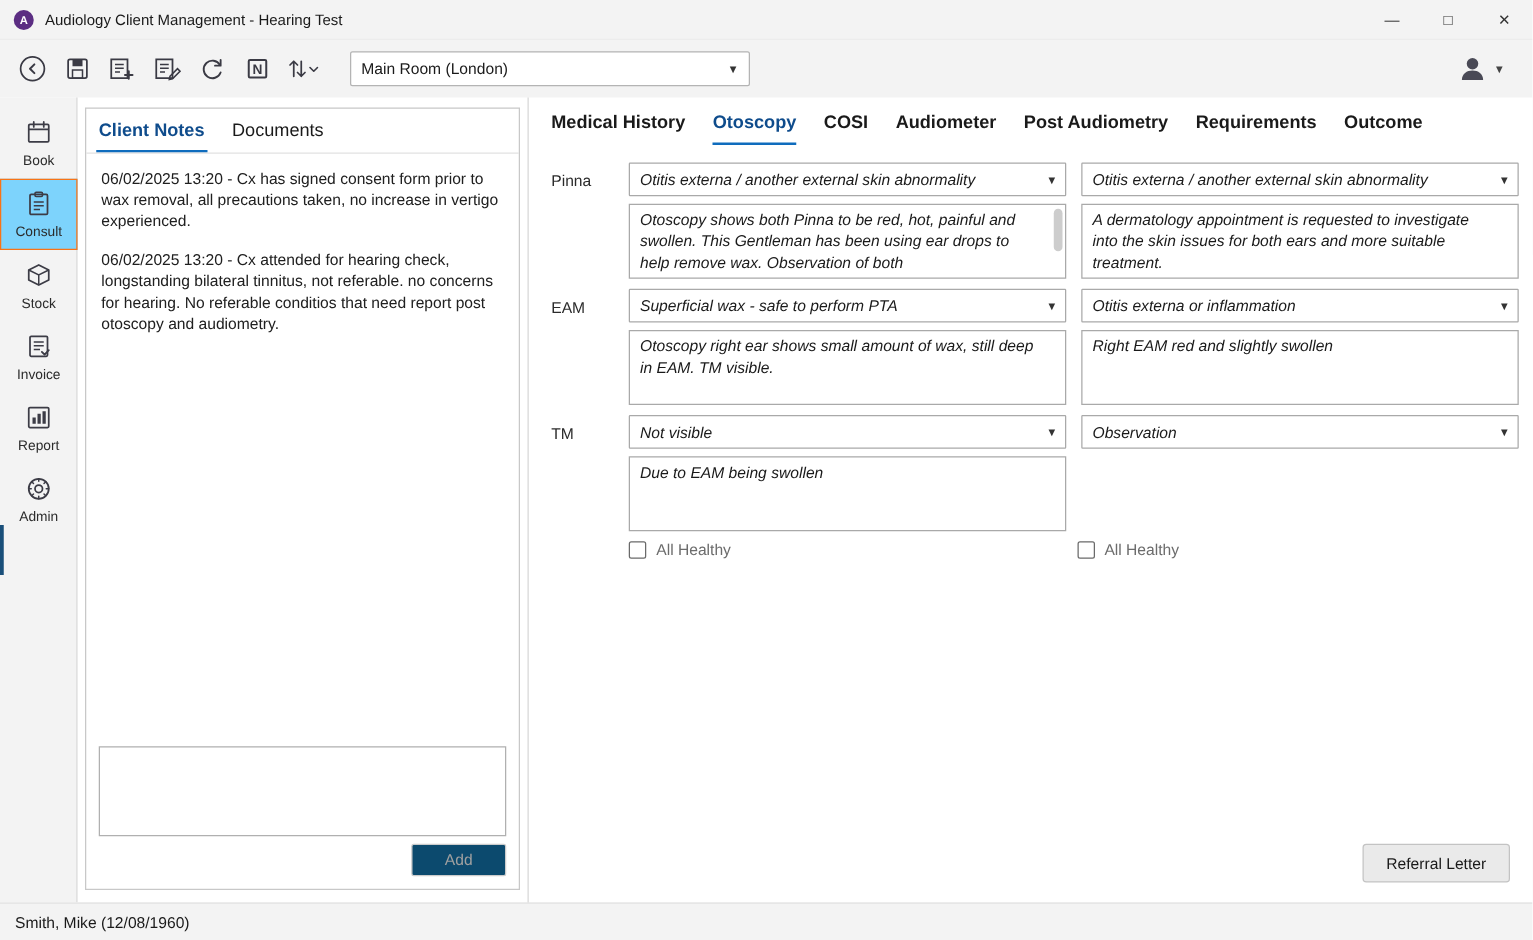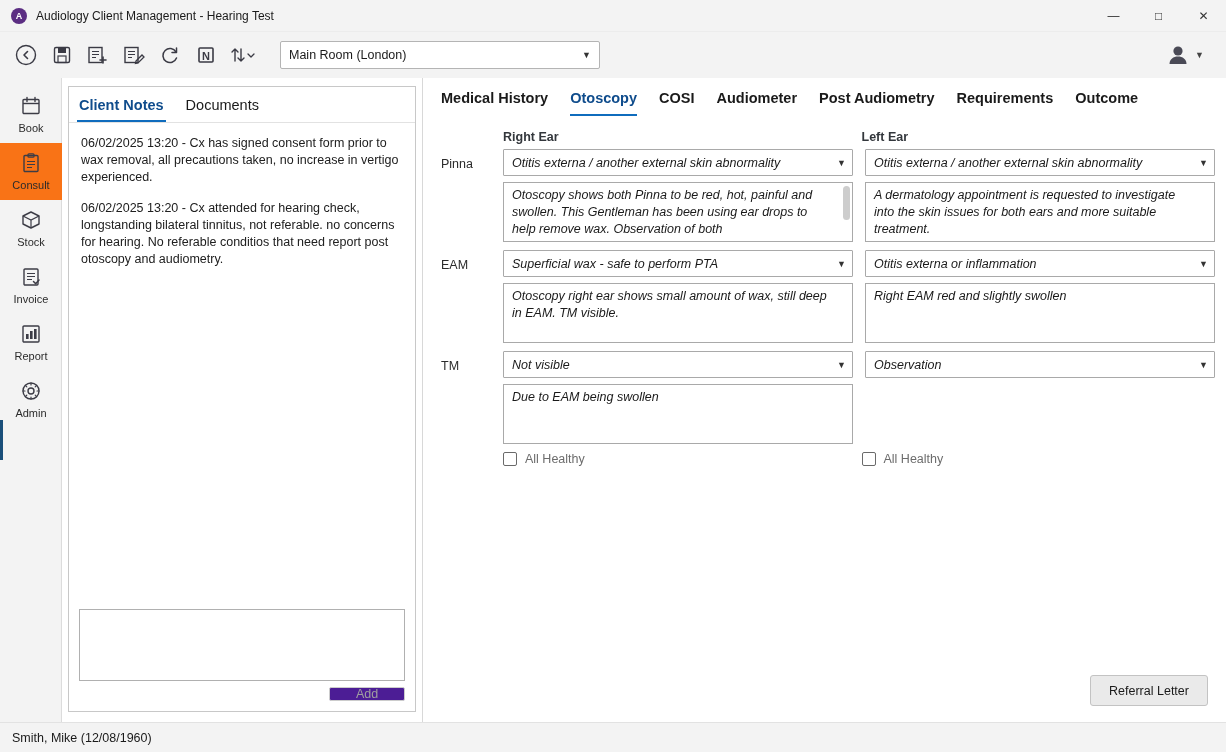--- a/index.html
+++ b/index.html
@@ -120,21 +120,21 @@
     flex-direction: column;
     align-items: center;
     justify-content: center;
     font-size: 11px;
     color: #2b2b2b;
     gap: 3px;
     text-align: center;
   }
   .rail-item .ri-icon { color: #3c3c46; }
   .rail-item.active {
-    background: #f97316;
+    background: #7dd3fc;
     border: 1px solid #f97316;
     position: relative;
   }
   .rail-item.active::before {
     content: "";
     position: absolute;
     left: -1px; top: 10px; bottom: 10px;
     width: 3px;
     background: #0f6cbd;
     display: none;
@@ -185,22 +185,22 @@
     background: #fff;
     flex: none;
   }
   .notes-add-row {
     display: flex;
     justify-content: flex-end;
     padding: 0 10px 10px 10px;
     flex: none;
   }
   .btn-add {
-    width: 76px; height: 14px;
-    background: #4c1d95;
+    width: 76px; height: 26px;
+    background: #0c4a6e;
     border: 1px solid #cccccc;
     color: #a0a0a0;
     font-size: 12.5px;
     display: flex; align-items: center; justify-content: center;
     border-radius: 2px;
   }
 
   
   .content {
     flex: 1;
@@ -514,24 +514,20 @@
         <div class="ctab">Medical History</div>
         <div class="ctab active">Otoscopy</div>
         <div class="ctab">COSI</div>
         <div class="ctab">Audiometer</div>
         <div class="ctab">Post Audiometry</div>
         <div class="ctab">Requirements</div>
         <div class="ctab">Outcome</div>
       </div>
 
       <div class="otoscopy">
-        <div class="ear-headers">
-          <div class="ear-header">Right Ear</div>
-          <div class="ear-header">Left Ear</div>
-        </div>
 
         <div class="row">
           <div class="row-label">Pinna</div>
           <div class="cols">
             <div class="col">
               <div class="select">
                 <span>Otitis externa / another external skin abnormality</span>
                 <span class="caret">▼</span>
               </div>
               <div class="textarea scroll">Otoscopy shows both Pinna to be red, hot, painful and swollen. This Gentleman has been using ear drops to help remove wax. Observation of both</div>

